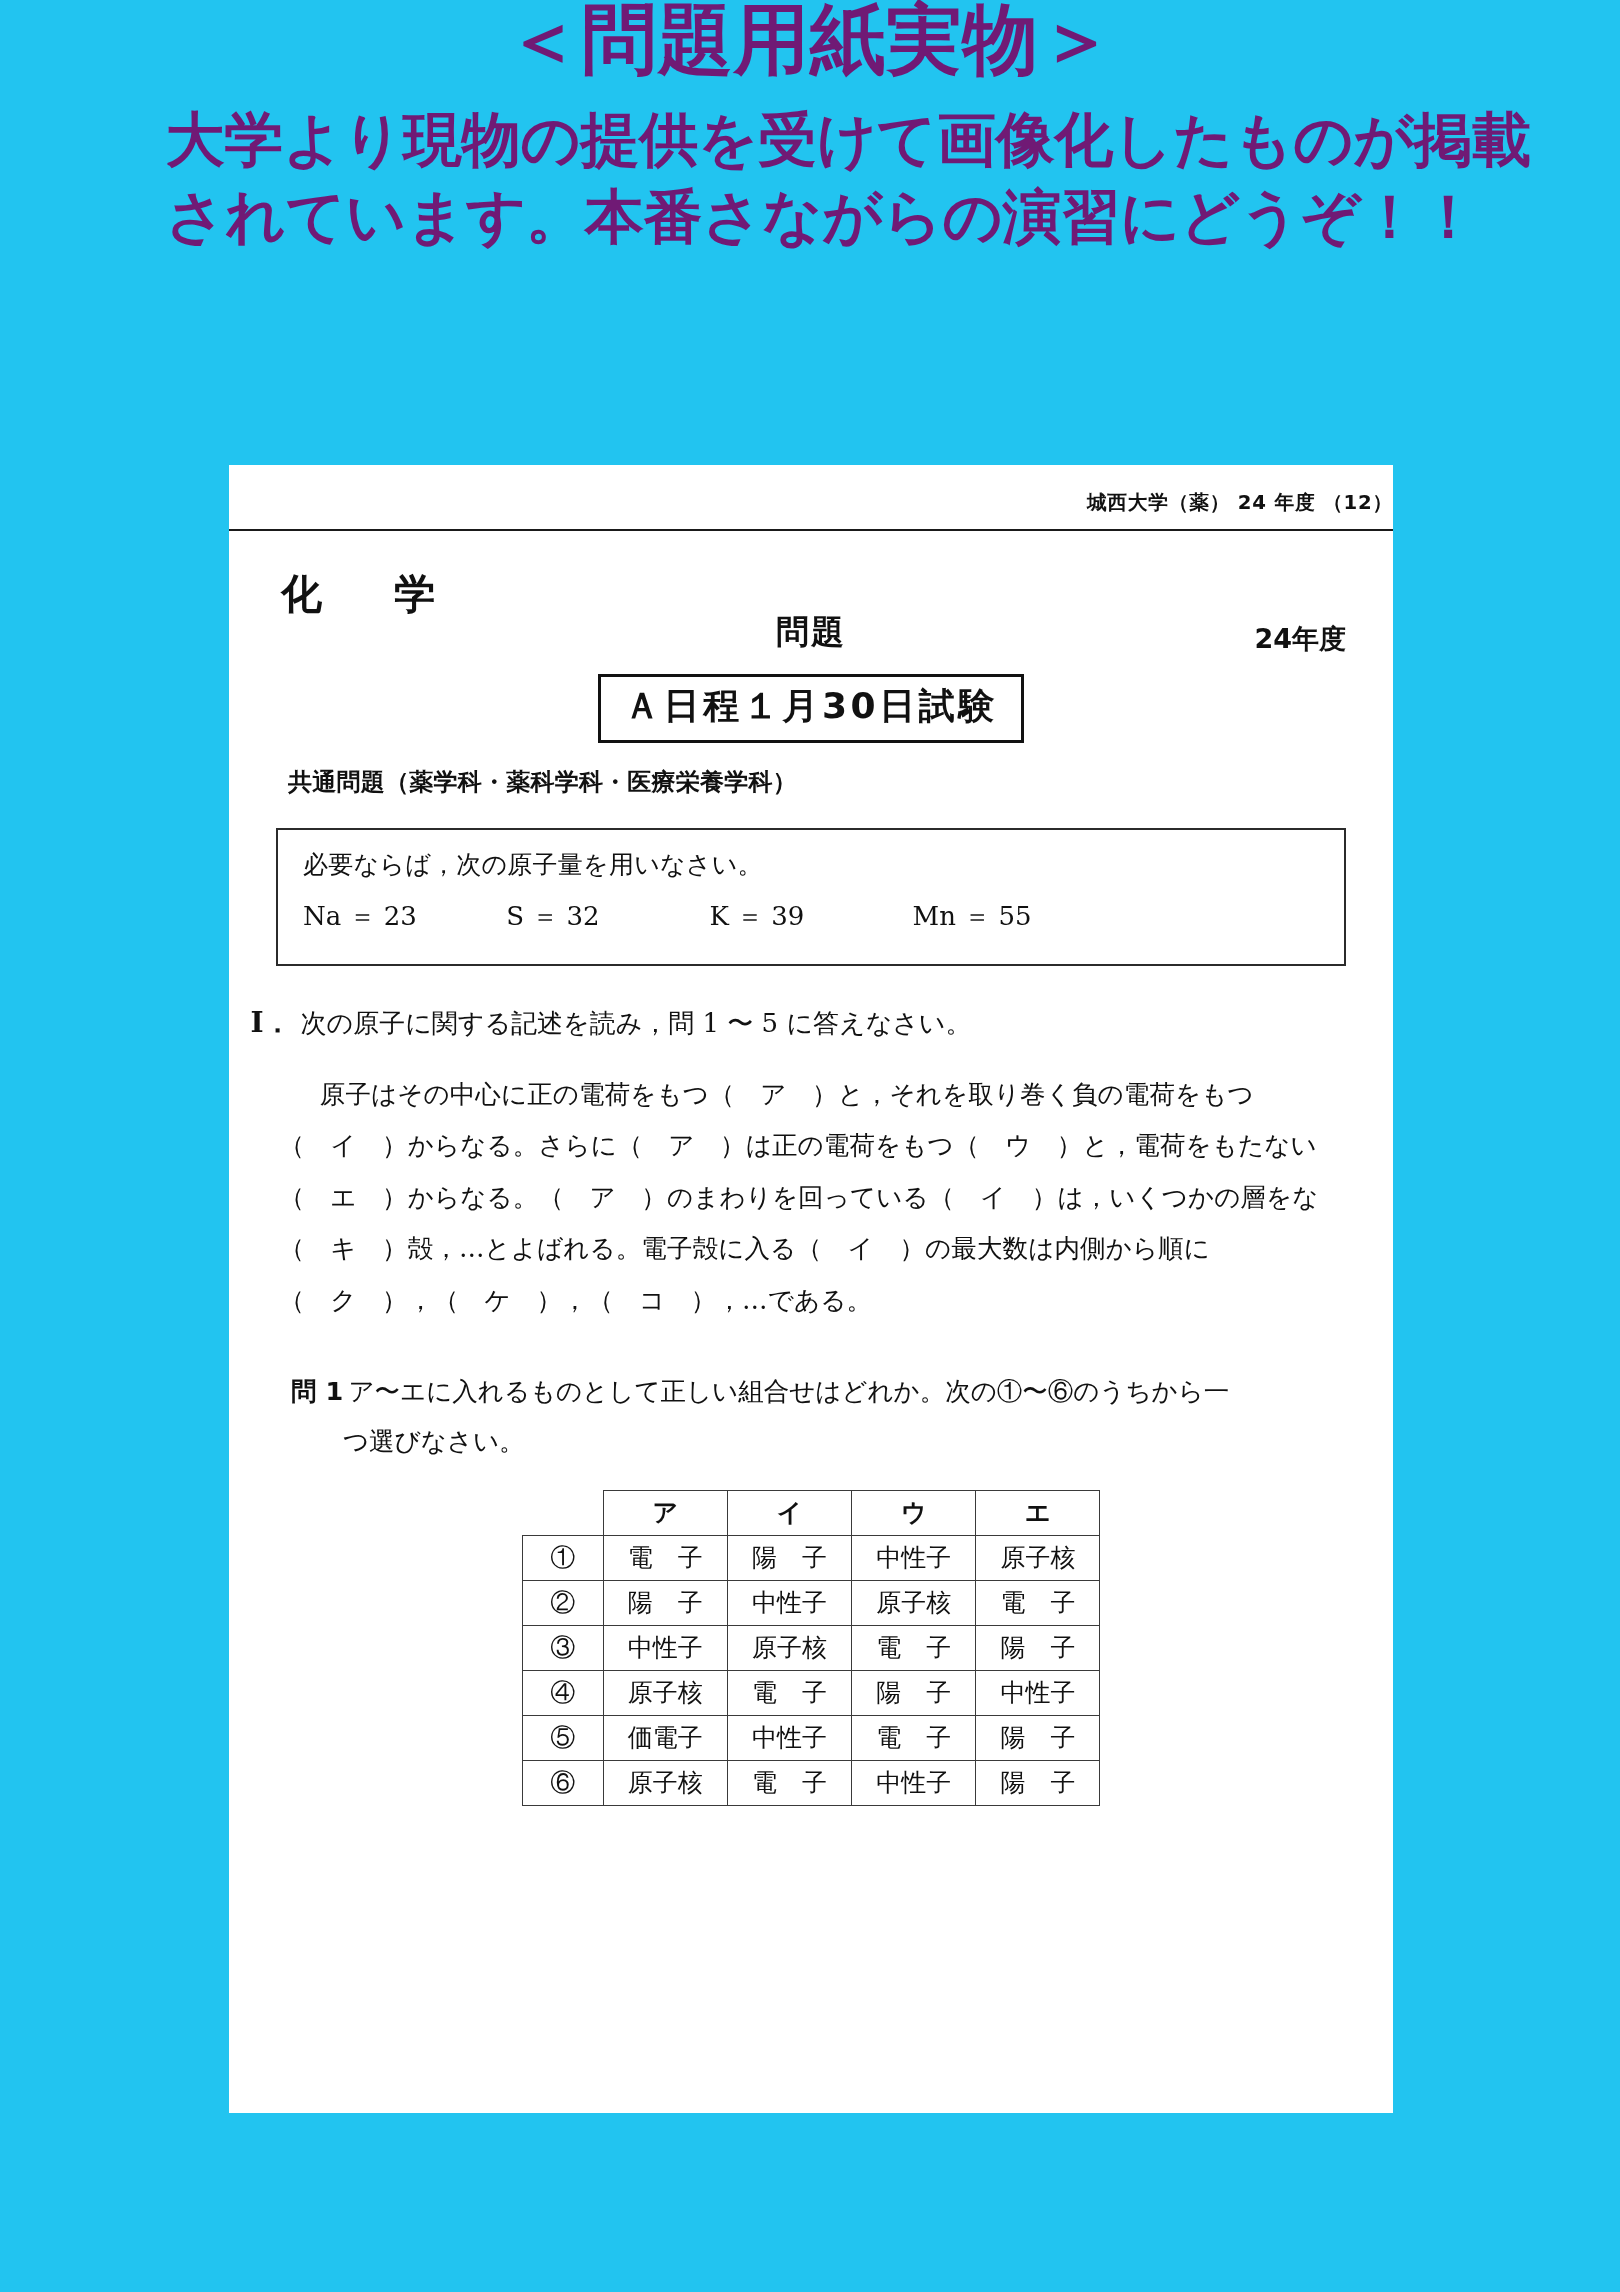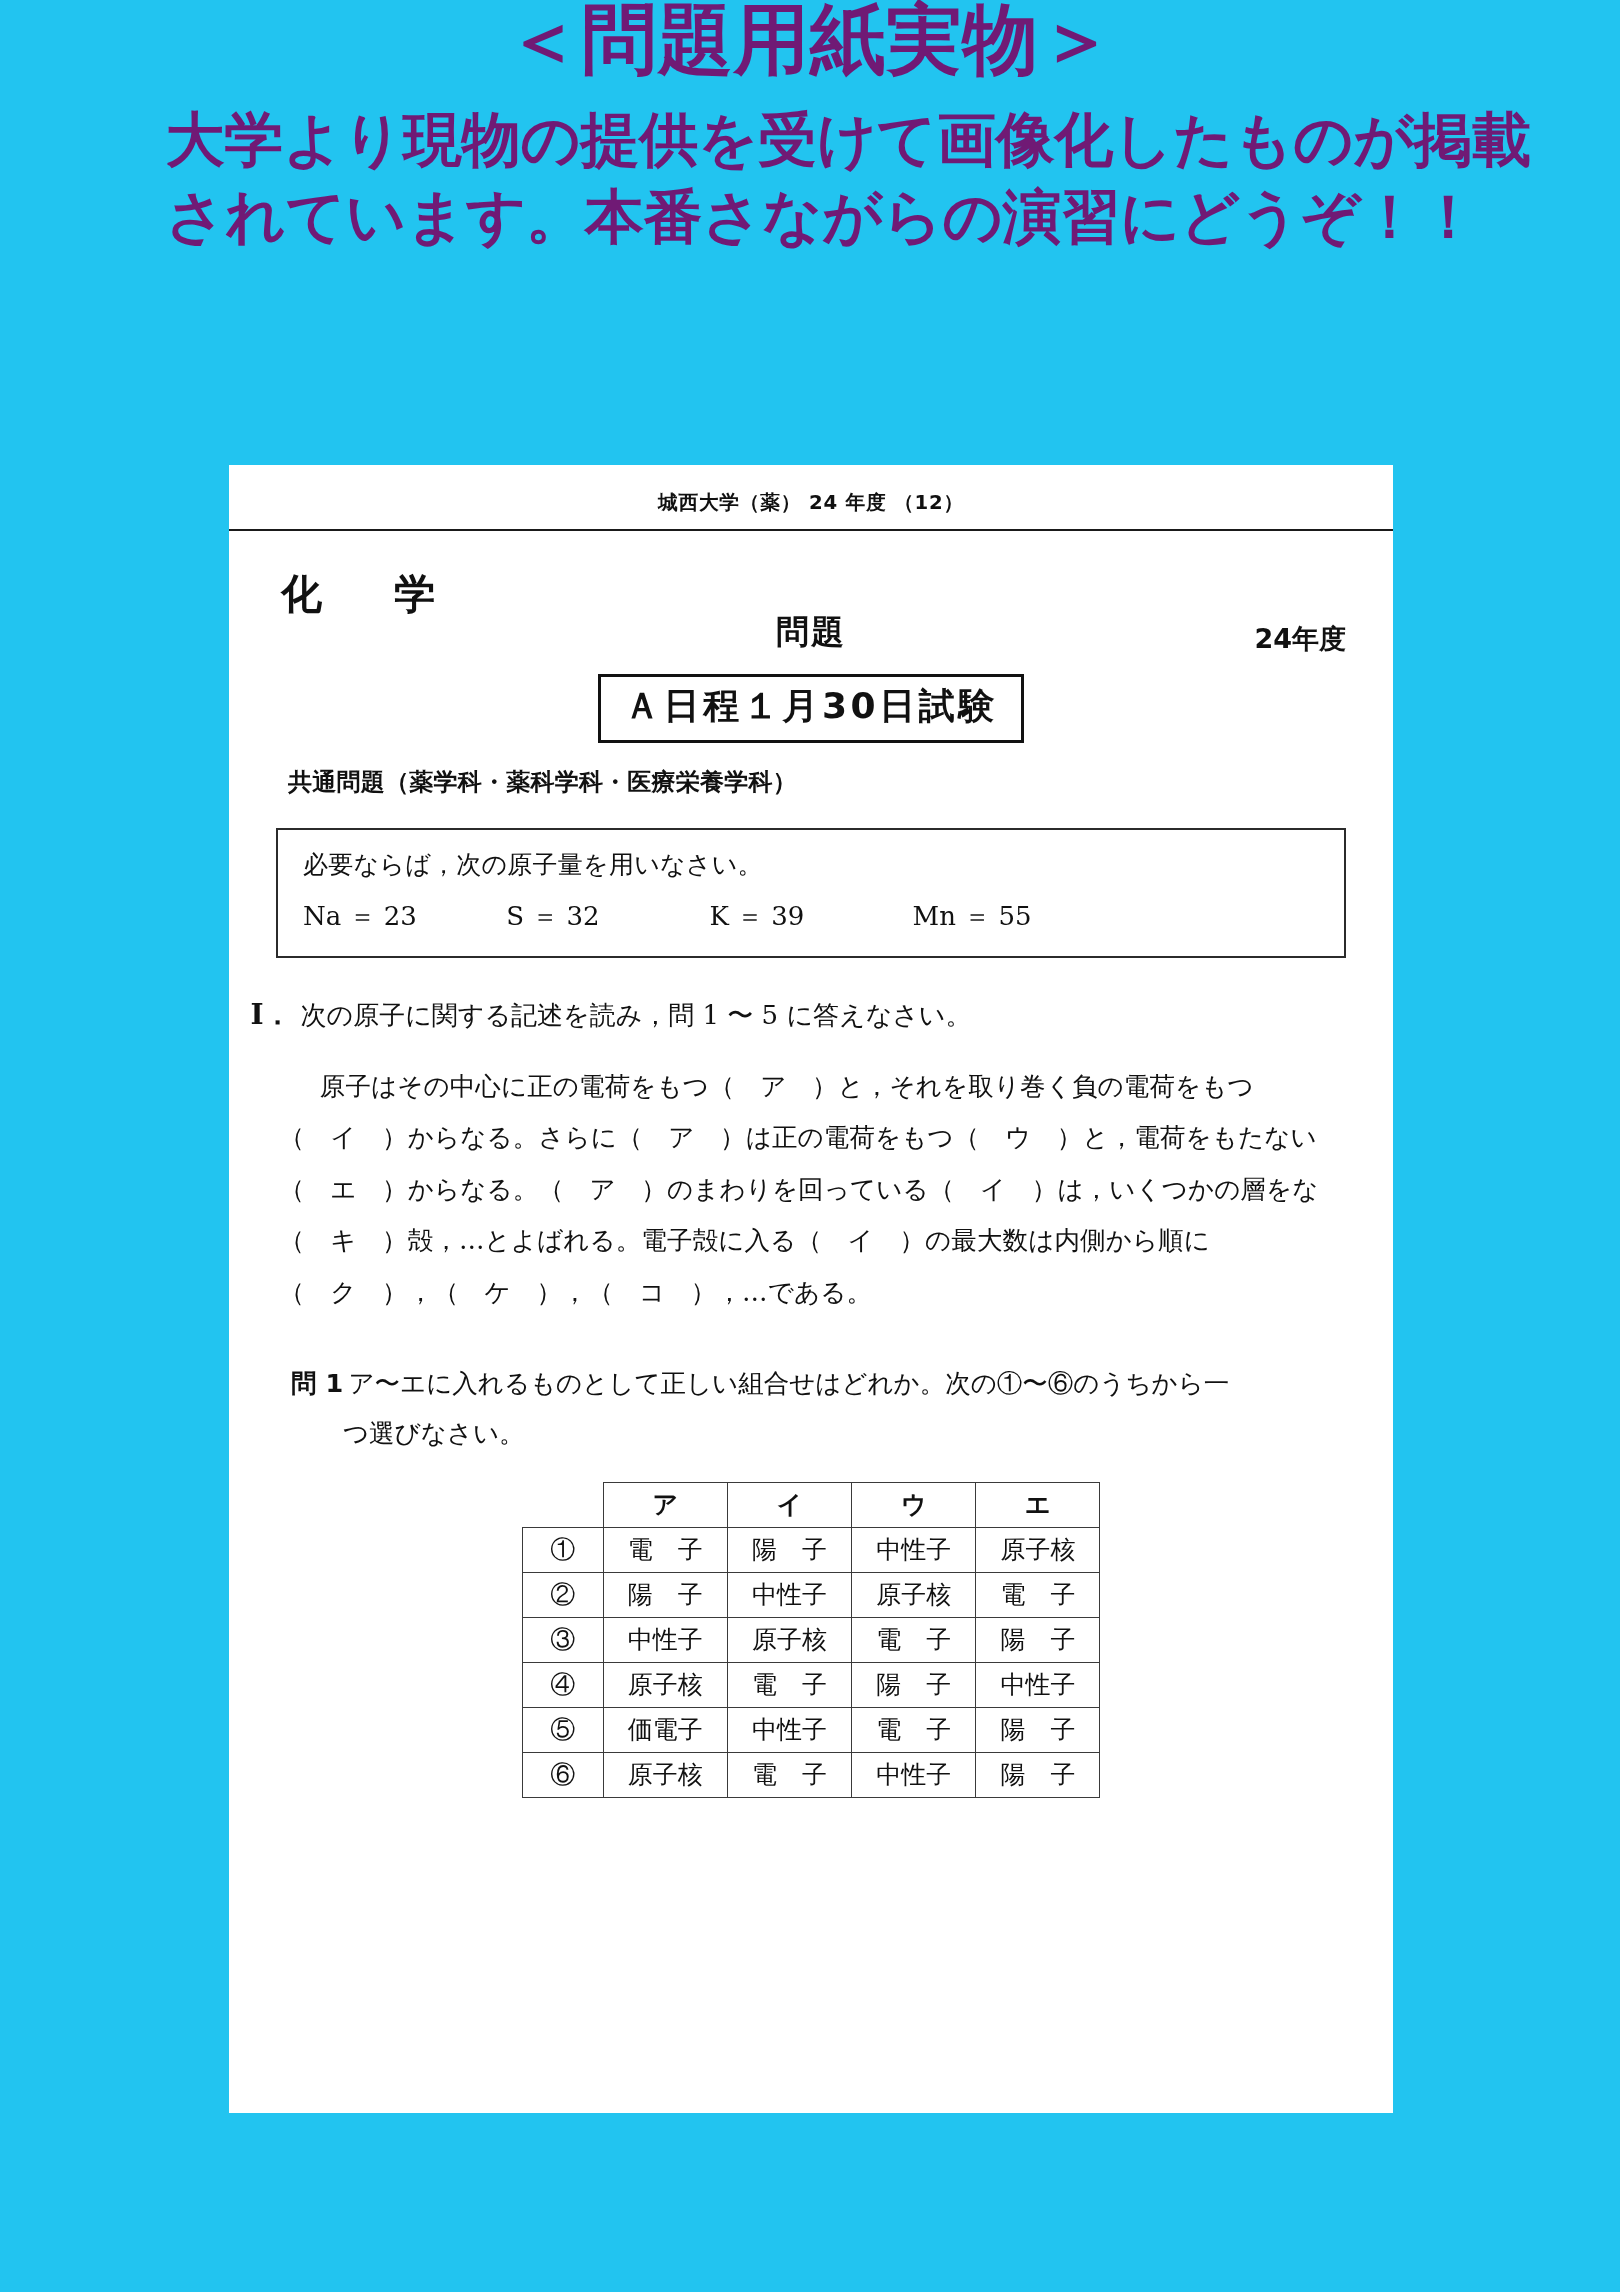--- a/index.html
+++ b/index.html
@@ -63,21 +63,21 @@
   }
 
   .sheet-inner {
     position: relative;
     width: 100%;
     height: 100%;
   }
 
   
   .running-head {
-    text-align: center;
+    text-align: right;
     font-size: 19.7px;
     font-weight: 700;
     letter-spacing: 0.04em;
     padding-top: 24px;
     font-family: "DejaVu Sans", "Liberation Sans", sans-serif;
   }
   .head-rule {
     margin: 12.5px 0 0 0;
     height: 2.7px;
     background: #1a1a1a;
@@ -152,21 +152,21 @@
   .weights-note {
     font-size: 25px;
     margin-bottom: 18px;
     letter-spacing: 0.01em;
   }
   .weights-row {
     display: flex;
     margin-bottom: 16px;
     font-size: 26px;
   }
-  .weights-row:last-child { margin-bottom: 0; }
+  .weights-row:last-child { margin-bottom: 8px; }
   .weights-cell {
     width: 20%;
     white-space: nowrap;
   }
 
   
   .section-head {
     margin: 38px 0 0 21.5px;
     font-size: 26px;
     display: flex;

